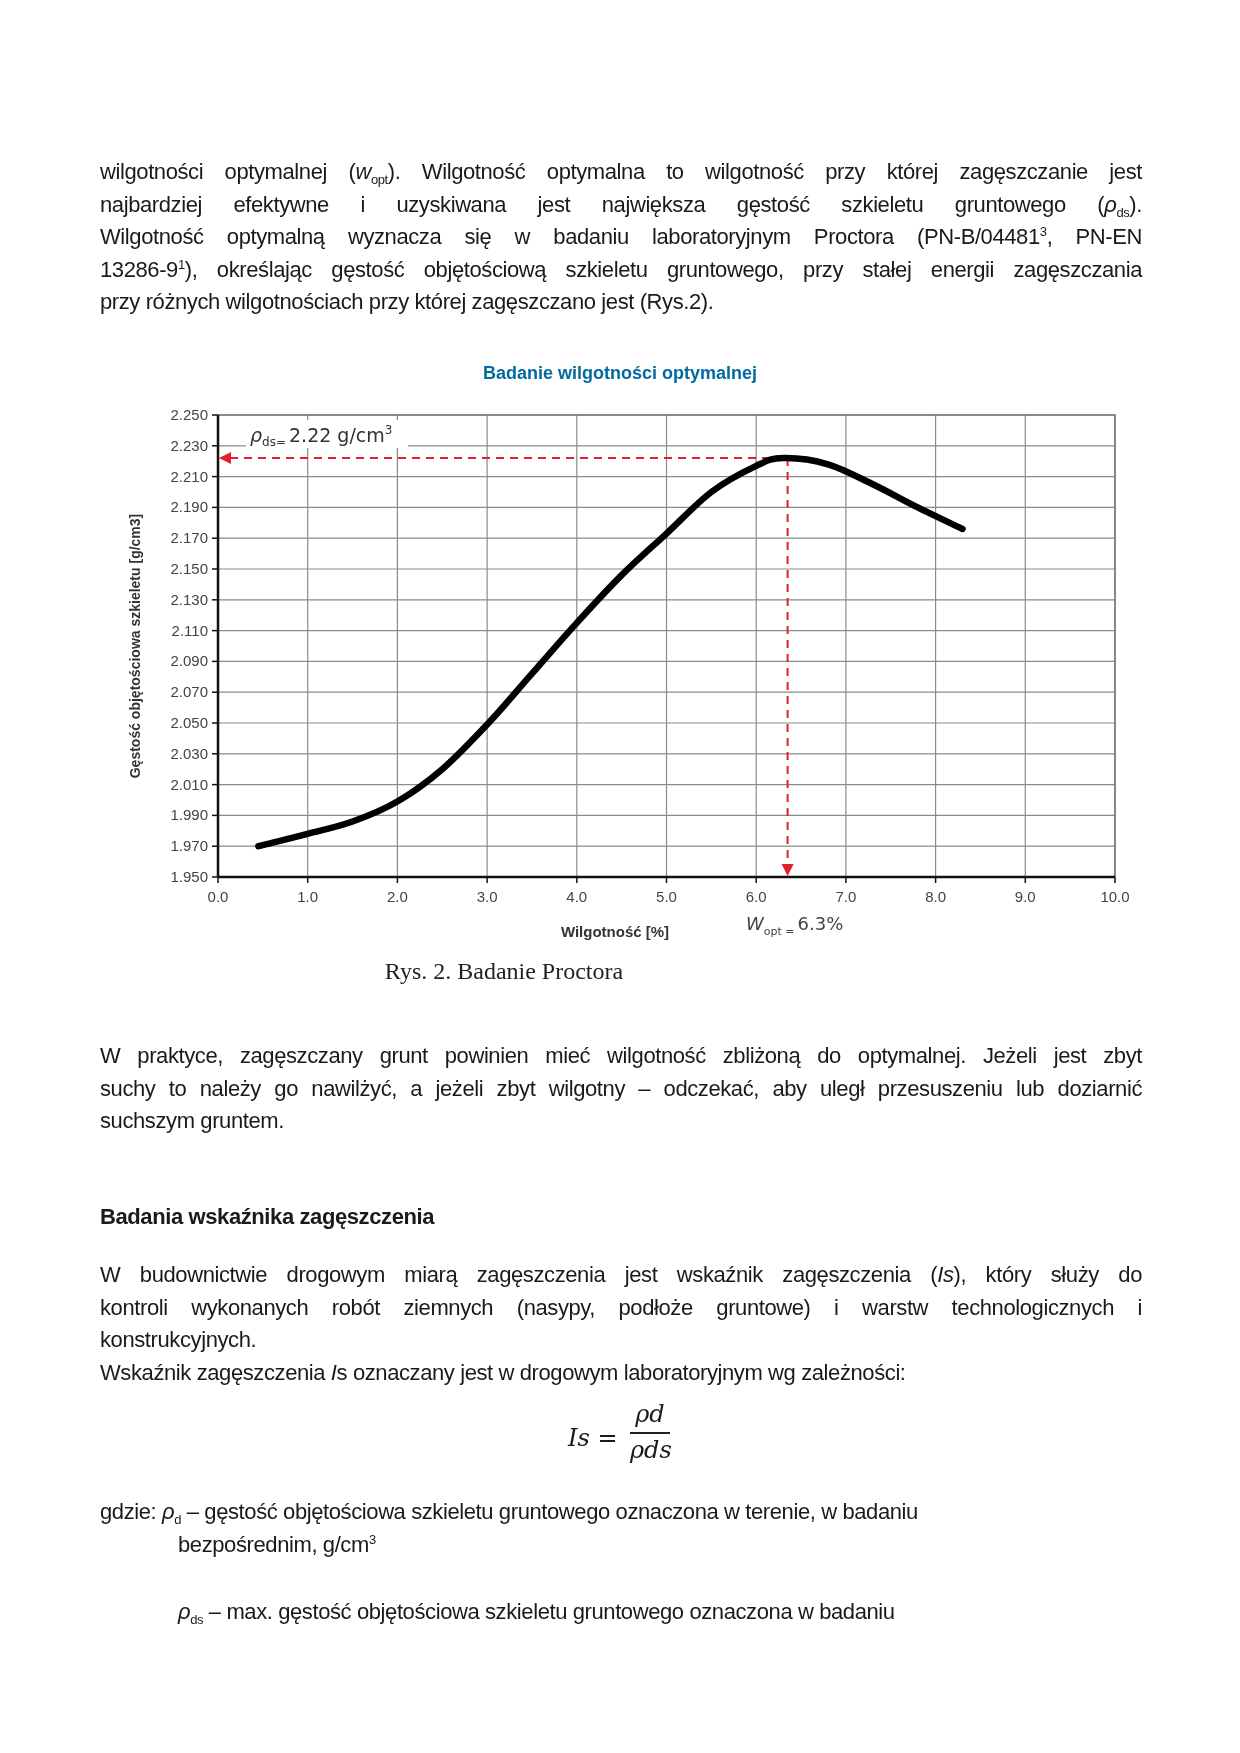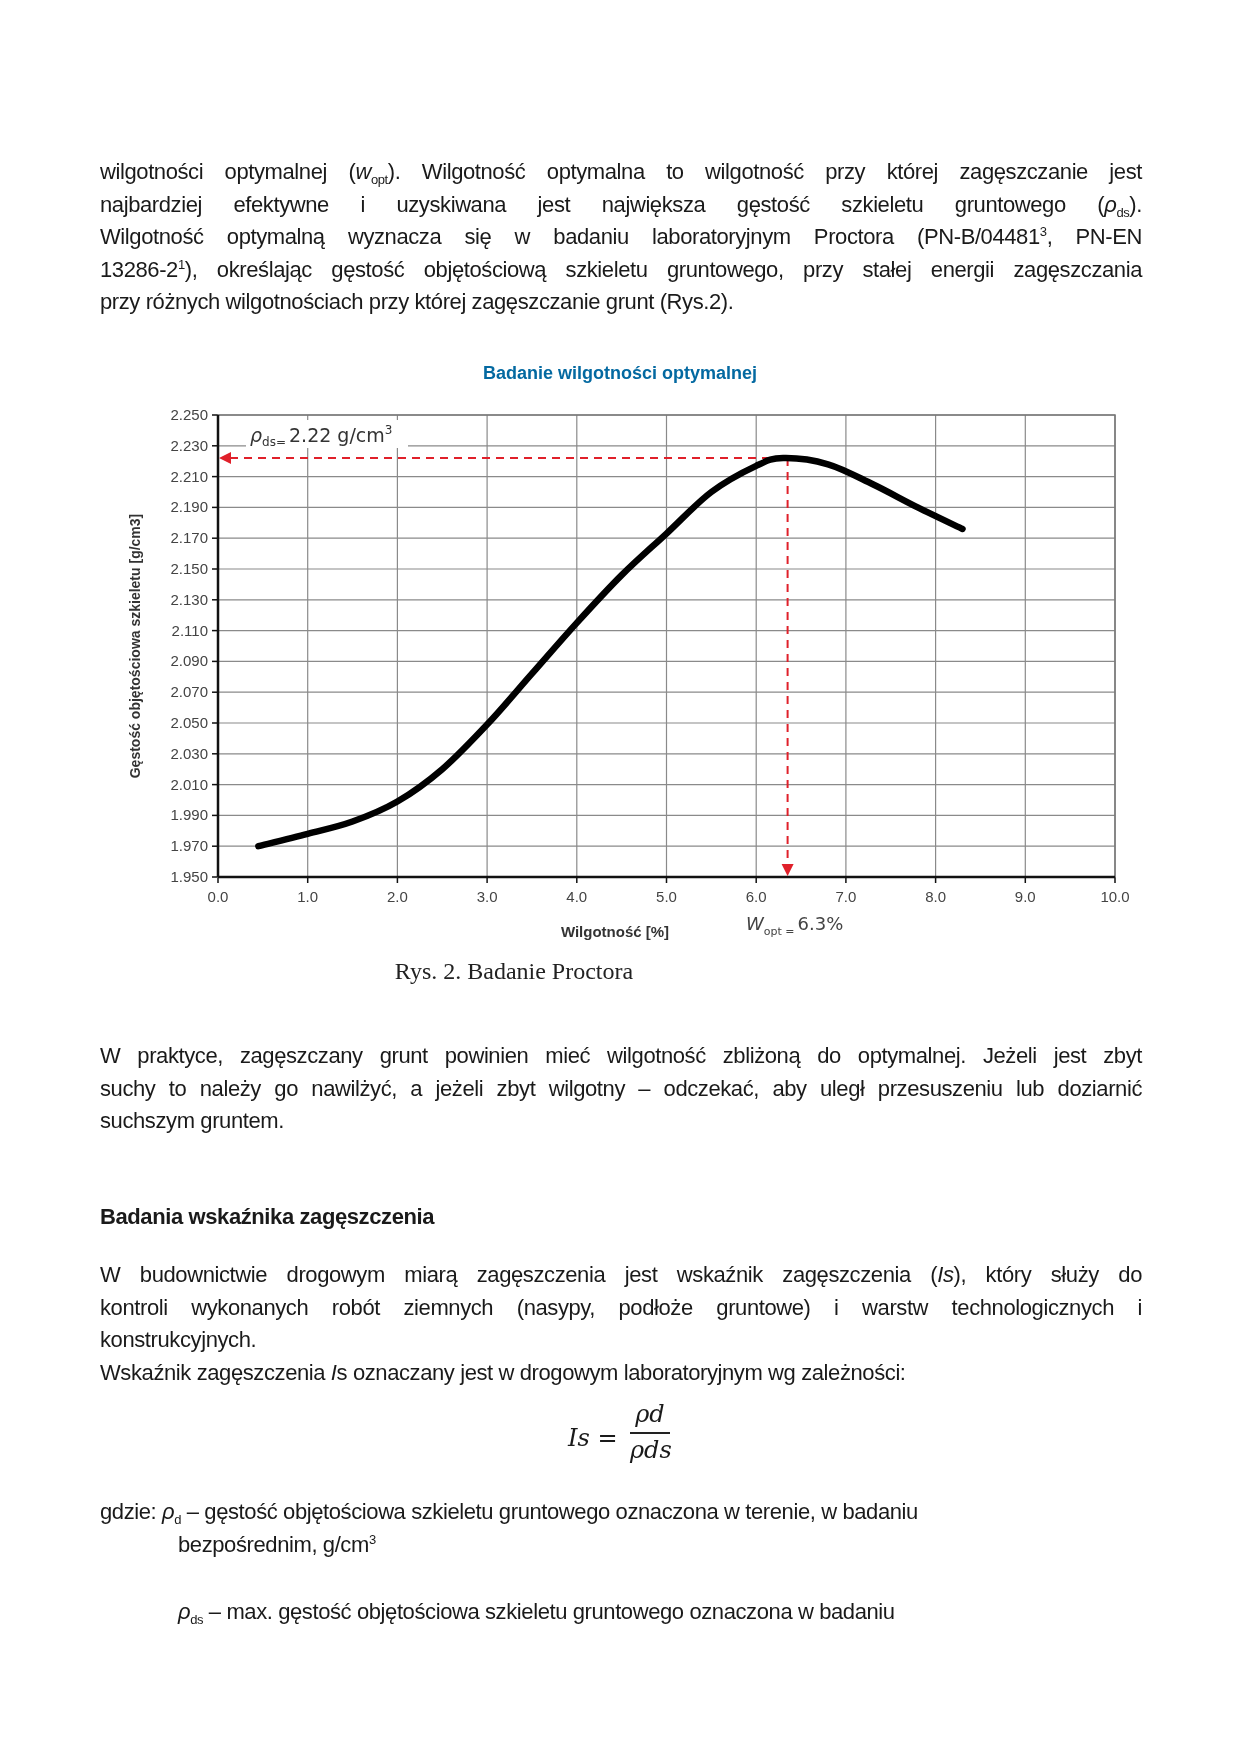--- a/index.html
+++ b/index.html
@@ -7,40 +7,40 @@
          font-family: "Liberation Sans", "DejaVu Sans", sans-serif; color: #1a1a1a; }
   .para { position: absolute; left: 100px; width: 1042px; font-size: 22px; line-height: 32.5px;
           text-align: justify; text-align-last: left; }
   .para .line { display: block; text-align: justify; text-align-last: justify; white-space: nowrap; }
   .para .line.last { text-align-last: left; }
   .cond { letter-spacing: -0.4px; }
   sub, sup { font-size: 13px; line-height: 0; }
   .heading { position: absolute; left: 100px; top: 1204px; font-size: 22px; font-weight: bold; }
   .chart-title { position: absolute; left: 0; width: 1240px; top: 363px; text-align: center;
                  font-size: 18px; font-weight: bold; color: #0369a1; }
-  .caption { position: absolute; left: 18px; width: 992px; top: 958px; text-align: center;
+  .caption { position: absolute; left: 8px; width: 992px; top: 958px; text-align: center;
              font-family: "Liberation Serif", "DejaVu Serif", serif; font-size: 24px; color: #222; }
   svg.chart { position: absolute; left: 0; top: 0; }
   .formula { position: absolute; left: 568px; top: 1400px; font-family: "DejaVu Serif", serif; font-style: italic; font-size: 24px; }
   .formula .lhs { position: absolute; left: 0; top: 24px; white-space: nowrap; }
   .formula .frac { position: absolute; left: 62px; top: 0; width: 40px; text-align: center; }
   .formula .num { display: block; height: 30px; }
   .formula .bar { display: block; height: 2px; background: #222; margin: 2px 0; }
   .formula .den { display: block; }
   .where { position: absolute; left: 100px; font-size: 22px; line-height: 33px; white-space: nowrap; text-align: right; }
 </style>
 </head>
 <body>
 
 <div class="para cond" style="top:156px;">
   <span class="line"><span>wilgotności optymalnej (</span><i>w</i><sub>opt</sub><span>). Wilgotność optymalna to wilgotność przy której zagęszczanie jest</span></span>
   <span class="line"><span>najbardziej efektywne i uzyskiwana jest największa gęstość szkieletu gruntowego (</span><i>ρ</i><sub>ds</sub><span>).</span></span>
   <span class="line"><span>Wilgotność optymalną wyznacza się w badaniu laboratoryjnym Proctora (PN-B/04481</span><sup>3</sup><span>, PN-EN</span></span>
-  <span class="line"><span>13286-2</span><sup>1</sup><span>), określając gęstość objętościową szkieletu gruntowego, przy stałej energii zagęszczania</span></span>
-  <span class="line last">przy różnych wilgotnościach przy której zagęszczanie grunt (Rys.2).</span>
+  <span class="line"><span>13286-9</span><sup>1</sup><span>), określając gęstość objętościową szkieletu gruntowego, przy stałej energii zagęszczania</span></span>
+  <span class="line last">przy różnych wilgotnościach przy której zagęszczano jest (Rys.2).</span>
 </div>
 
 <div class="chart-title">Badanie wilgotności optymalnej</div>
 
 <svg class="chart" width="1240" height="960" xmlns="http://www.w3.org/2000/svg">
   <g id="grid">
       <line x1="218" y1="415" x2="1115" y2="415" stroke="#8a8a8a" stroke-width="1.2"></line>
       <line x1="218" y1="445.80000000000007" x2="1115" y2="445.80000000000007" stroke="#8a8a8a" stroke-width="1.2"></line>
       <line x1="218" y1="476.6" x2="1115" y2="476.6" stroke="#8a8a8a" stroke-width="1.2"></line>
       <line x1="218" y1="507.4000000000001" x2="1115" y2="507.4000000000001" stroke="#8a8a8a" stroke-width="1.2"></line>

